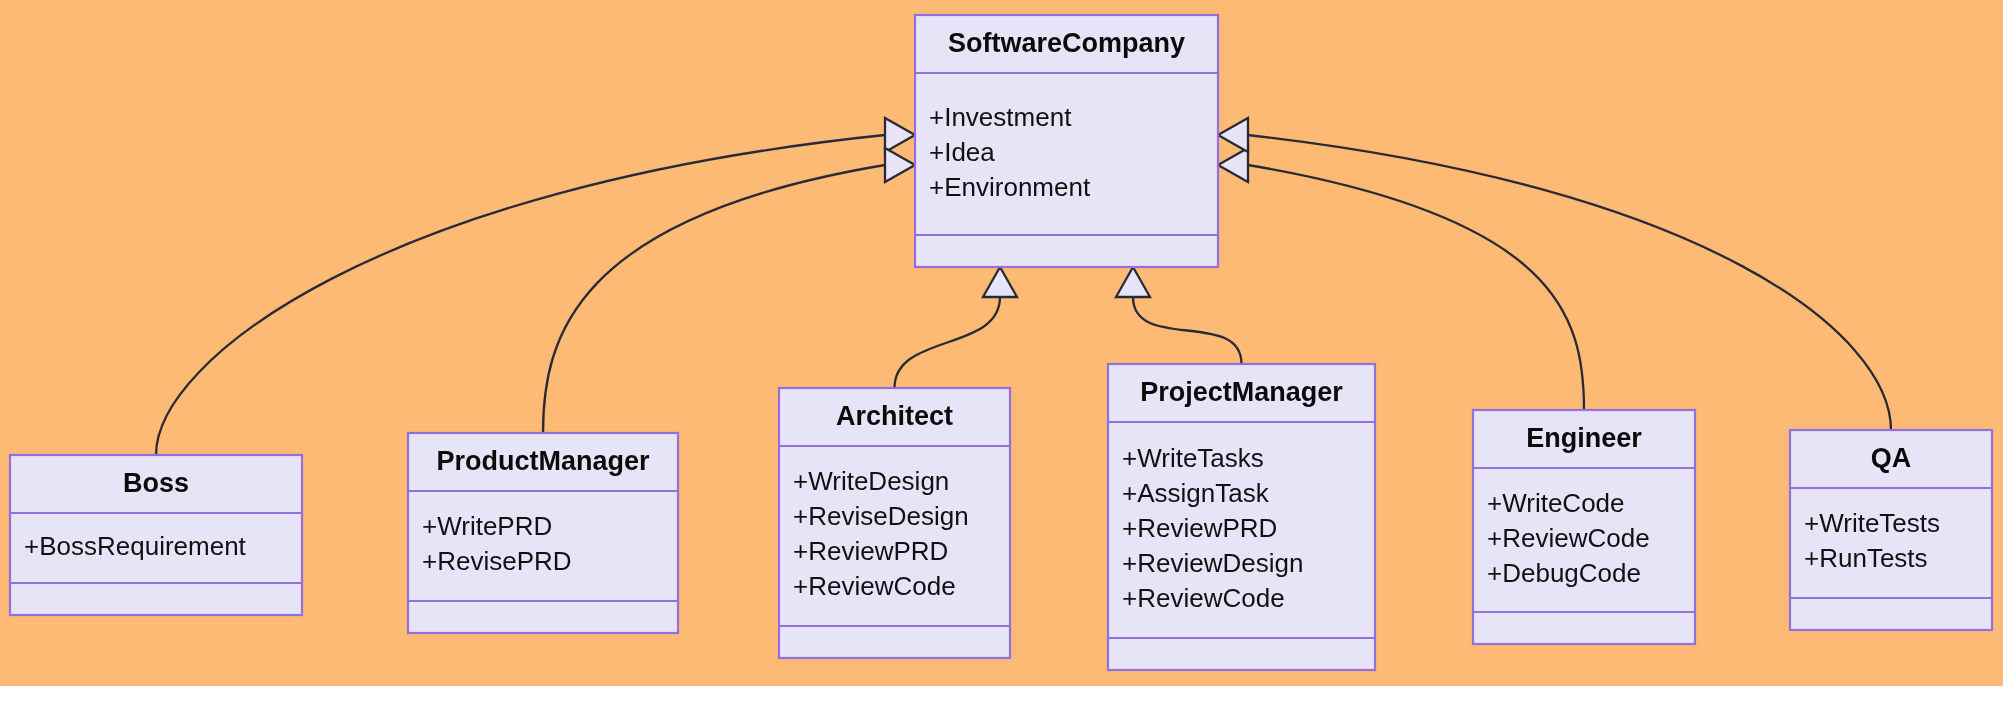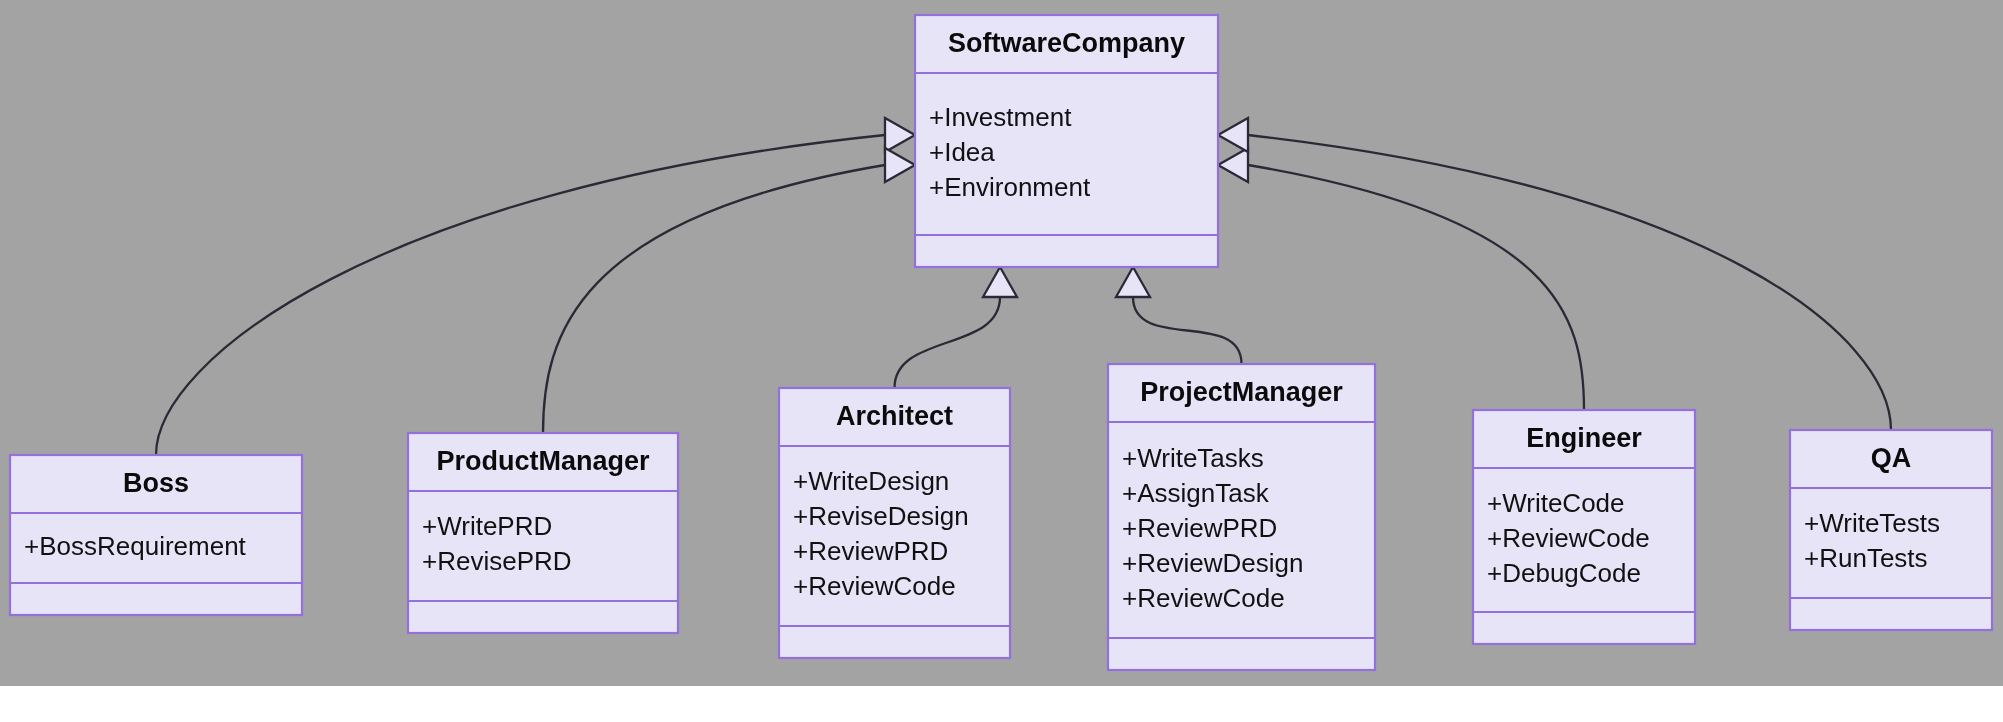--- a/index.html
+++ b/index.html
@@ -10,21 +10,21 @@
   body {
     width: 2003px;
     height: 722px;
     font-family: "Liberation Sans", sans-serif;
     overflow: hidden;
   }
   #diagram-root {
     position: relative;
     width: 2003px;
     height: 686px;
-    background: #a3a3a3;
+    background: #fdba74;
   }
   svg#uml-svg {
     display: block;
     width: 2003px;
     height: 722px;
   }
   .cls-box {
     fill: #e8e4f8;
     stroke: #9370db;
     stroke-width: 2.2;

